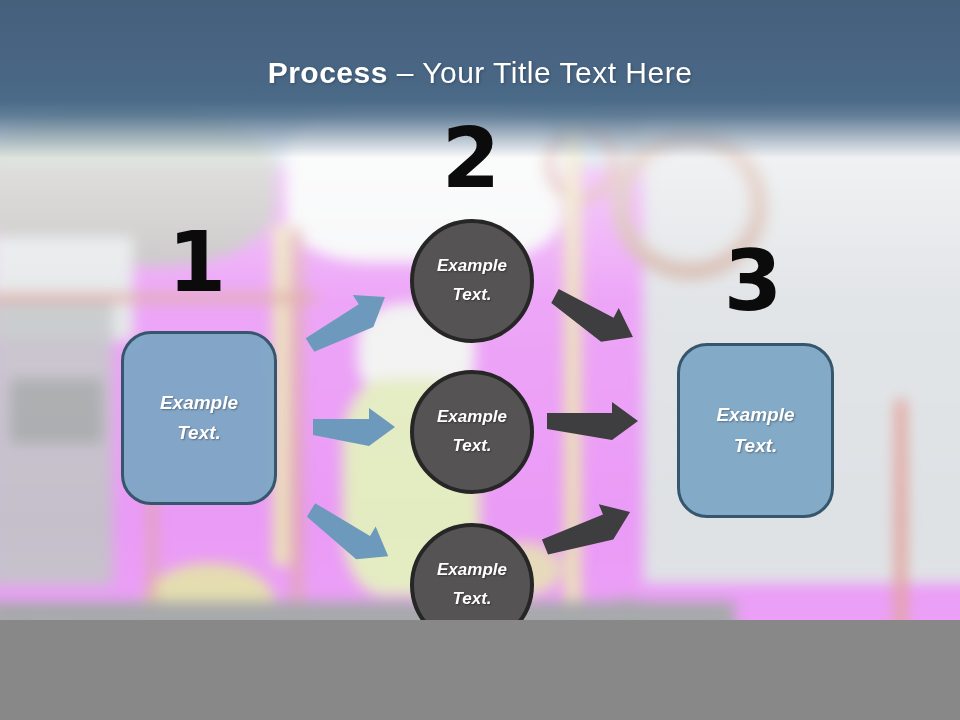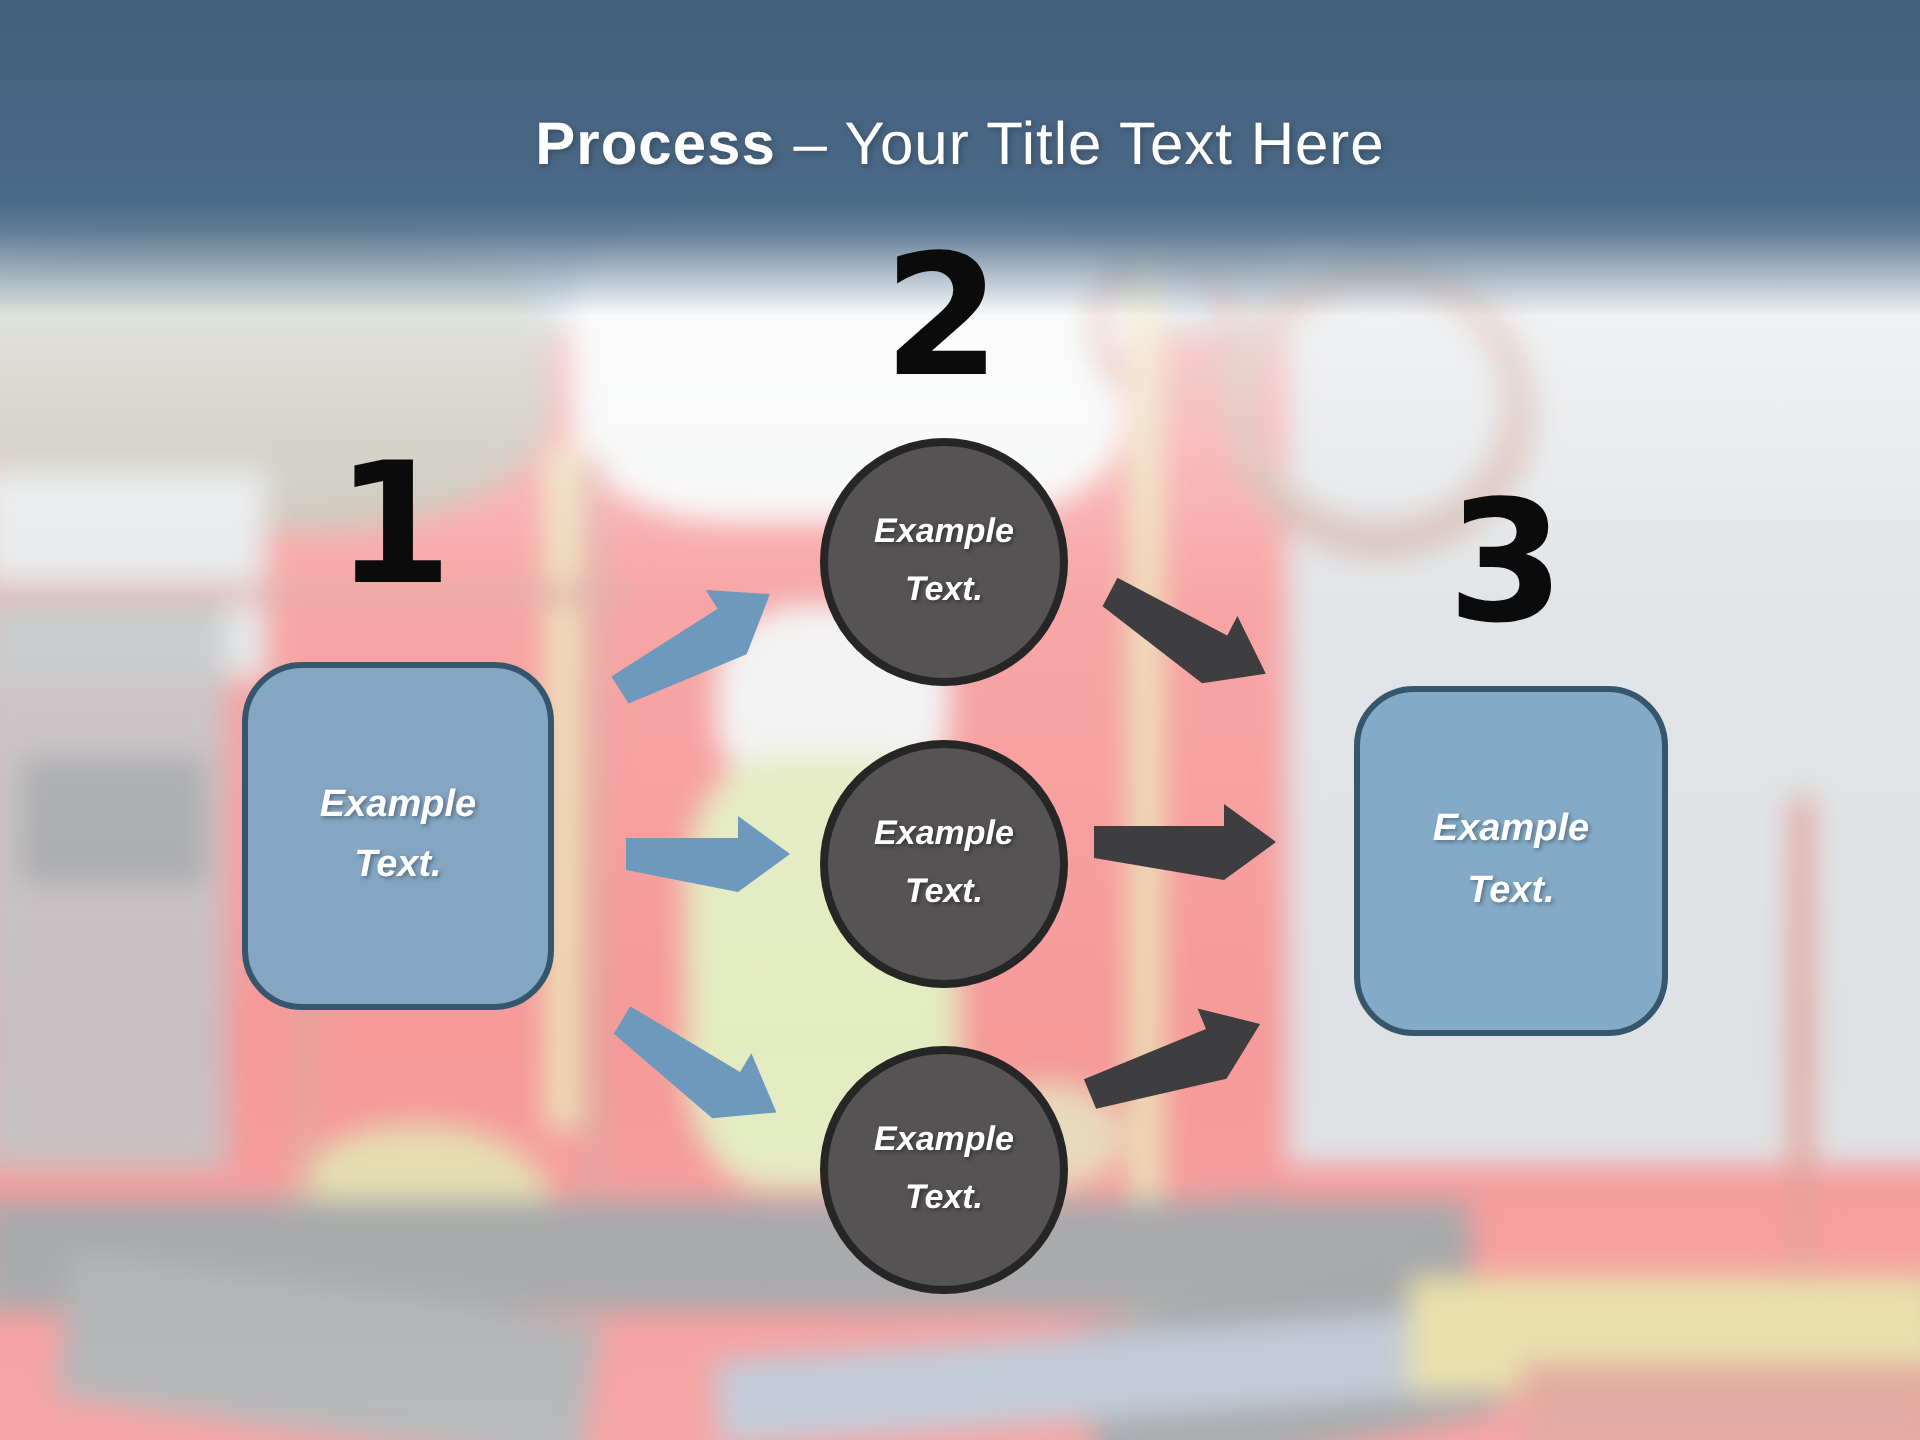--- a/index.html
+++ b/index.html
@@ -1,18 +1,18 @@
 <!DOCTYPE html>
 <html><head>
 <meta charset="utf-8">
 <style>
   html,body{margin:0;padding:0;background:#888;}
   .slide{
-    position:relative;width:960px;height:720px;overflow:hidden;
-    background:#ef4444;font-family:"Liberation Sans",sans-serif;
+    position:relative;width:960px;height:620px;overflow:hidden;
+    background:#d946ef;font-family:"Liberation Sans",sans-serif;
   }
   
   .photo{position:absolute;inset:0;filter:blur(7px);transform:scale(1.02);}
   .photo div{position:absolute;}
   .sky{left:0;top:100px;width:960px;height:70px;background:#9cb6ce;}
   .trees{left:-10px;top:112px;width:290px;height:155px;background:#7a9070;border-radius:40%;opacity:.85;}
   .steam{left:290px;top:108px;width:270px;height:155px;background:#edeff1;border-radius:30%;}
   .vessel{left:640px;top:108px;width:330px;height:470px;background:#c3c9cf;}
   .vessel-top{left:600px;top:98px;width:360px;height:60px;background:#9aa0a6;}
   .flange-rust{left:610px;top:133px;width:120px;height:115px;border:16px solid #a9705a;border-radius:50%;}

